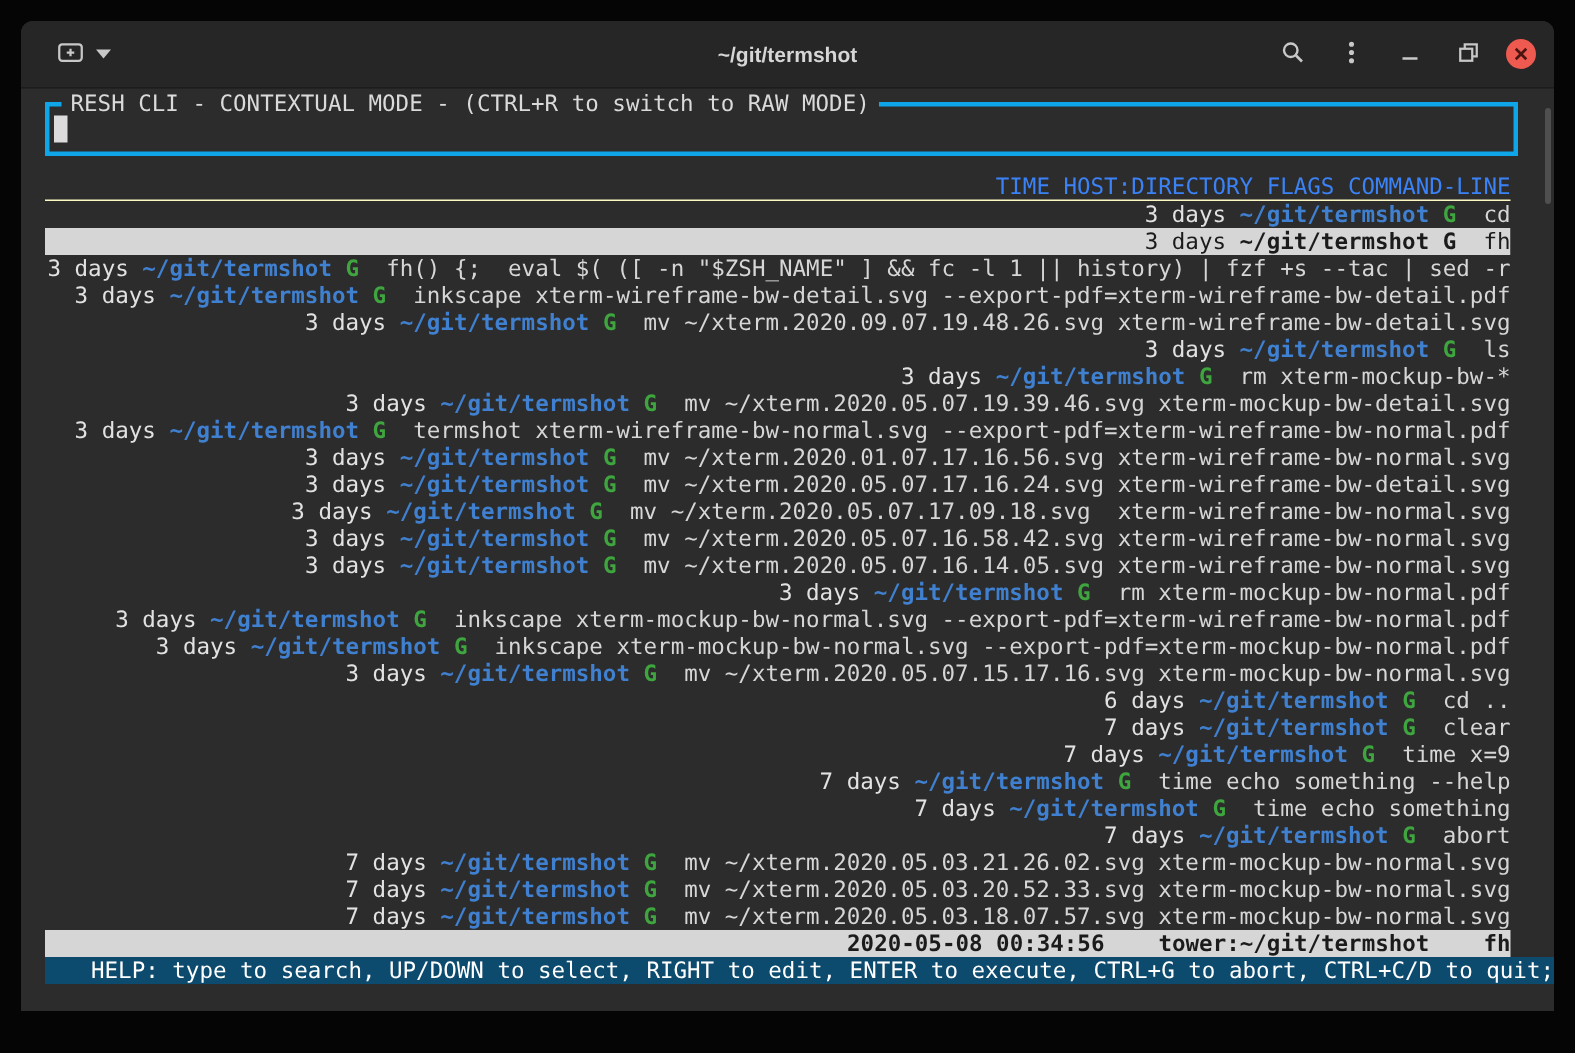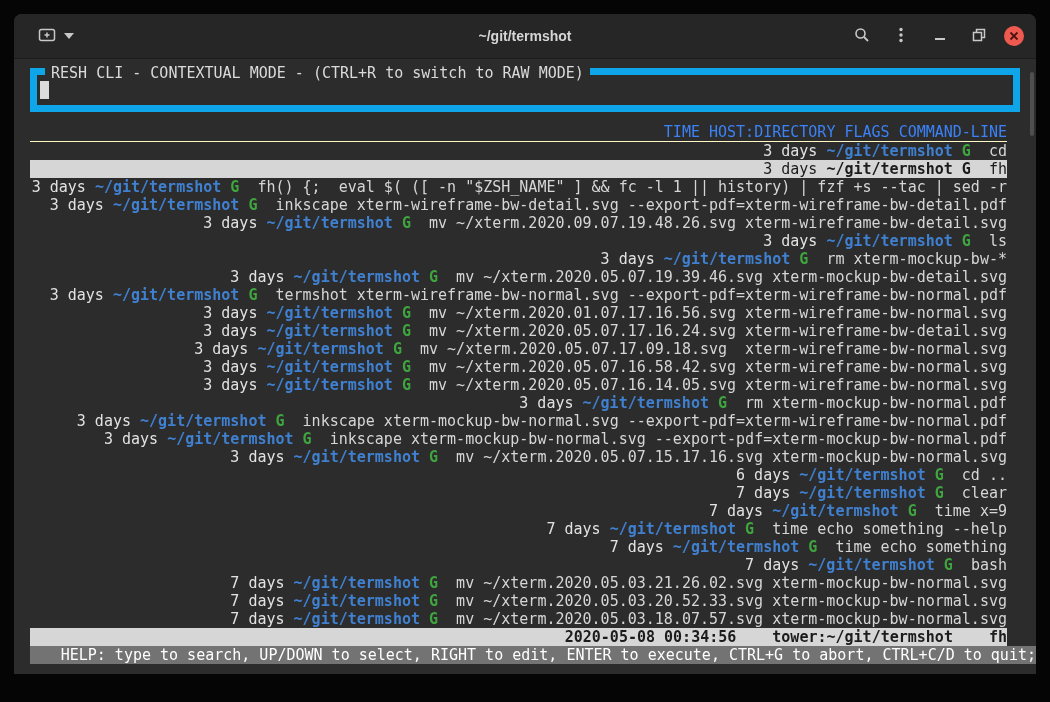--- a/index.html
+++ b/index.html
@@ -43,21 +43,21 @@
     background:#ee5950; border:none; width:20px; height:20px; border-radius:50%;
     display:flex; align-items:center; justify-content:center; cursor:default;
   }
   
   .terminal {
     position:relative; height:616px; background:#2c2c2c;
     font-family:"DejaVu Sans Mono", monospace; font-size:15px; color:#d6d6d6;
   }
   .resh-box {
     position:relative; margin:9px 0 0 16px; width:976px; height:30px;
-    border:7px solid #0ea5e9;
+    border:3px solid #0ea5e9;
   }
   .box-title {
     position:absolute; top:-11px; left:8px; background:#2c2c2c; padding:0 6px;
     line-height:18px; white-space:pre; color:#dadada;
   }
   .cursor { position:absolute; left:3px; top:6px; width:9px; height:18px; background:#dcdcdc; }
   .list { margin:11px 0 0 16px; width:977px; }
   .header-line {
     height:18px; line-height:18px; white-space:pre; color:#3b82f6;
     border-bottom:1px solid #fef9c3; overflow:hidden;
@@ -71,21 +71,21 @@
   .hrow.selected { background:#d6d6d6; }
   .hrow.selected span { color:#1b1b1b !important; }
   .status-line {
     height:18px; line-height:18px; background:#d6d6d6; color:#1b1b1b;
     font-weight:bold; white-space:pre; padding-left:9px; box-sizing:border-box; overflow:hidden;
   }
   .status-line span { margin-right:36px; }
   .status-line span:last-child { margin-right:0; }
   .help-bar {
     margin-left:16px; width:1006px; height:18px; line-height:18px;
-    background:#737373; color:#ffffff; white-space:pre;
+    background:#0c4a6e; color:#ffffff; white-space:pre;
     padding-left:2px; box-sizing:border-box; overflow:hidden;
   }
   .scrollbar-thumb {
     position:absolute; right:2px; top:4px; width:4px; height:64px;
     background:#4f4f4f; border-radius:2px;
   }
 </style>
 </head>
 <body>
 
@@ -178,21 +178,21 @@
             <div class="hrow"><span class="c-time">3 days</span> <span class="c-dir">~/git/termshot</span> <span class="c-flag">G</span>  <span class="c-cmd">mv ~/xterm.2020.05.07.16.14.05.svg xterm-wireframe-bw-normal.svg</span></div>
             <div class="hrow"><span class="c-time">3 days</span> <span class="c-dir">~/git/termshot</span> <span class="c-flag">G</span>  <span class="c-cmd">rm xterm-mockup-bw-normal.pdf</span></div>
             <div class="hrow"><span class="c-time">3 days</span> <span class="c-dir">~/git/termshot</span> <span class="c-flag">G</span>  <span class="c-cmd">inkscape xterm-mockup-bw-normal.svg --export-pdf=xterm-wireframe-bw-normal.pdf</span></div>
             <div class="hrow"><span class="c-time">3 days</span> <span class="c-dir">~/git/termshot</span> <span class="c-flag">G</span>  <span class="c-cmd">inkscape xterm-mockup-bw-normal.svg --export-pdf=xterm-mockup-bw-normal.pdf</span></div>
             <div class="hrow"><span class="c-time">3 days</span> <span class="c-dir">~/git/termshot</span> <span class="c-flag">G</span>  <span class="c-cmd">mv ~/xterm.2020.05.07.15.17.16.svg xterm-mockup-bw-normal.svg</span></div>
             <div class="hrow"><span class="c-time">6 days</span> <span class="c-dir">~/git/termshot</span> <span class="c-flag">G</span>  <span class="c-cmd">cd ..</span></div>
             <div class="hrow"><span class="c-time">7 days</span> <span class="c-dir">~/git/termshot</span> <span class="c-flag">G</span>  <span class="c-cmd">clear</span></div>
             <div class="hrow"><span class="c-time">7 days</span> <span class="c-dir">~/git/termshot</span> <span class="c-flag">G</span>  <span class="c-cmd">time x=9</span></div>
             <div class="hrow"><span class="c-time">7 days</span> <span class="c-dir">~/git/termshot</span> <span class="c-flag">G</span>  <span class="c-cmd">time echo something --help</span></div>
             <div class="hrow"><span class="c-time">7 days</span> <span class="c-dir">~/git/termshot</span> <span class="c-flag">G</span>  <span class="c-cmd">time echo something</span></div>
-            <div class="hrow"><span class="c-time">7 days</span> <span class="c-dir">~/git/termshot</span> <span class="c-flag">G</span>  <span class="c-cmd">bash</span></div>
+            <div class="hrow"><span class="c-time">7 days</span> <span class="c-dir">~/git/termshot</span> <span class="c-flag">G</span>  <span class="c-cmd">abort</span></div>
             <div class="hrow"><span class="c-time">7 days</span> <span class="c-dir">~/git/termshot</span> <span class="c-flag">G</span>  <span class="c-cmd">mv ~/xterm.2020.05.03.21.26.02.svg xterm-mockup-bw-normal.svg</span></div>
             <div class="hrow"><span class="c-time">7 days</span> <span class="c-dir">~/git/termshot</span> <span class="c-flag">G</span>  <span class="c-cmd">mv ~/xterm.2020.05.03.20.52.33.svg xterm-mockup-bw-normal.svg</span></div>
             <div class="hrow"><span class="c-time">7 days</span> <span class="c-dir">~/git/termshot</span> <span class="c-flag">G</span>  <span class="c-cmd">mv ~/xterm.2020.05.03.18.07.57.svg xterm-mockup-bw-normal.svg</span></div>
           </div>
         <div class="status-line"><span>2020-05-08 00:34:56</span><span>tower:~/git/termshot</span><span>fh</span></div>
       </div>
 
       <div class="help-bar">HELP: type to search, UP/DOWN to select, RIGHT to edit, ENTER to execute, CTRL+G to abort, CTRL+C/D to quit;</div>
 
       <div class="scrollbar-thumb"></div>

